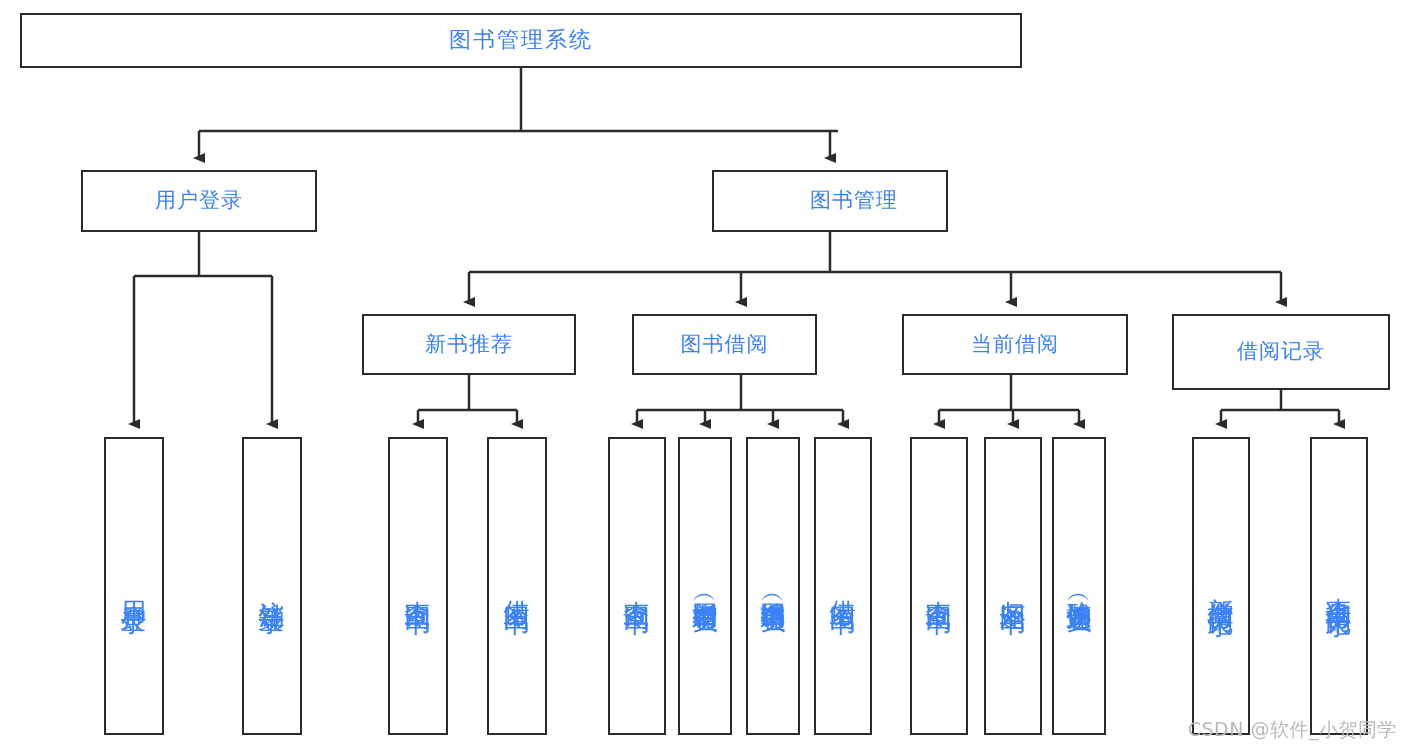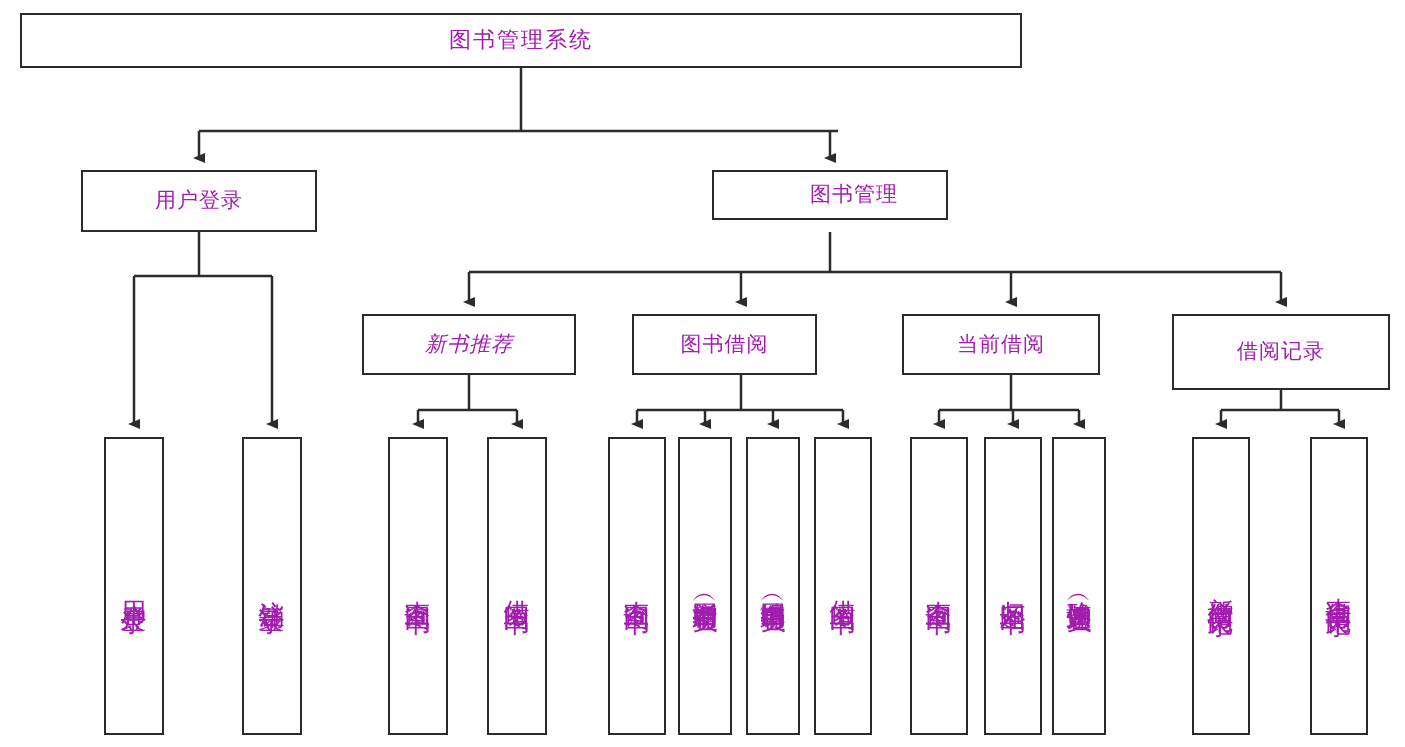--- a/index.html
+++ b/index.html
@@ -14,21 +14,21 @@
     display:flex;
     align-items:center;
     justify-content:center;
     color:#1a1a1a;
     z-index:2;
   }
   .node-label{
     text-align:center;
     line-height:1.12;
     white-space:nowrap;
-    color:#a21caf;
+    color:#3b82f6;
   }
   
   .h-text .node-label{font-size:21px;letter-spacing:1px;}
   #root .node-label{font-size:22px;letter-spacing:2px;}
   
   .leaf{ padding:6px 0; }
   .leaf .node-label{
     writing-mode:vertical-rl;
     text-orientation:upright;
     -webkit-writing-mode:vertical-rl;
@@ -105,31 +105,31 @@
     </g>
   </svg>
 
   <div class="node h-text" id="root" style="left:20px;top:13px;width:1002px;height:55px;">
     <span class="node-label">图书管理系统</span>
   </div>
 
   <div class="node h-text" style="left:81px;top:170px;width:236px;height:62px;">
     <span class="node-label">用户登录</span>
   </div>
-  <div class="node h-text" style="left:712px;top:170px;width:236px;height:50px;padding-left:48px;">
+  <div class="node h-text" style="left:712px;top:170px;width:236px;height:62px;padding-left:48px;">
     <span class="node-label">图书管理</span>
   </div>
 
-  <div class="node h-text" style="left:362px;top:314px;width:214px;height:61px;font-style:italic;">
+  <div class="node h-text" style="left:362px;top:314px;width:214px;height:61px;">
     <span class="node-label">新书推荐</span>
   </div>
   <div class="node h-text" style="left:632px;top:314px;width:185px;height:61px;">
     <span class="node-label">图书借阅</span>
   </div>
-  <div class="node h-text" style="left:902px;top:314px;width:198px;height:61px;">
+  <div class="node h-text" style="left:902px;top:314px;width:226px;height:61px;">
     <span class="node-label">当前借阅</span>
   </div>
   <div class="node h-text" style="left:1172px;top:314px;width:218px;height:76px;">
     <span class="node-label">借阅记录</span>
   </div>
 
   <div class="node leaf" style="left:104px;top:437px;width:60px;height:298px;">
     <span class="node-label">用户登录</span>
   </div>
   <div class="node leaf" style="left:242px;top:437px;width:60px;height:298px;">
@@ -166,14 +166,15 @@
     <span class="node-label">确认归还（管理员）</span>
   </div>
 
   <div class="node leaf" style="left:1192px;top:437px;width:58px;height:298px;">
     <span class="node-label">新增借阅记录</span>
   </div>
   <div class="node leaf" style="left:1310px;top:437px;width:58px;height:298px;">
     <span class="node-label">查询借阅记录</span>
   </div>
 
+  <div class="watermark">CSDN @软件_小贺同学</div>
 
 </div>
 
 </body></html>

